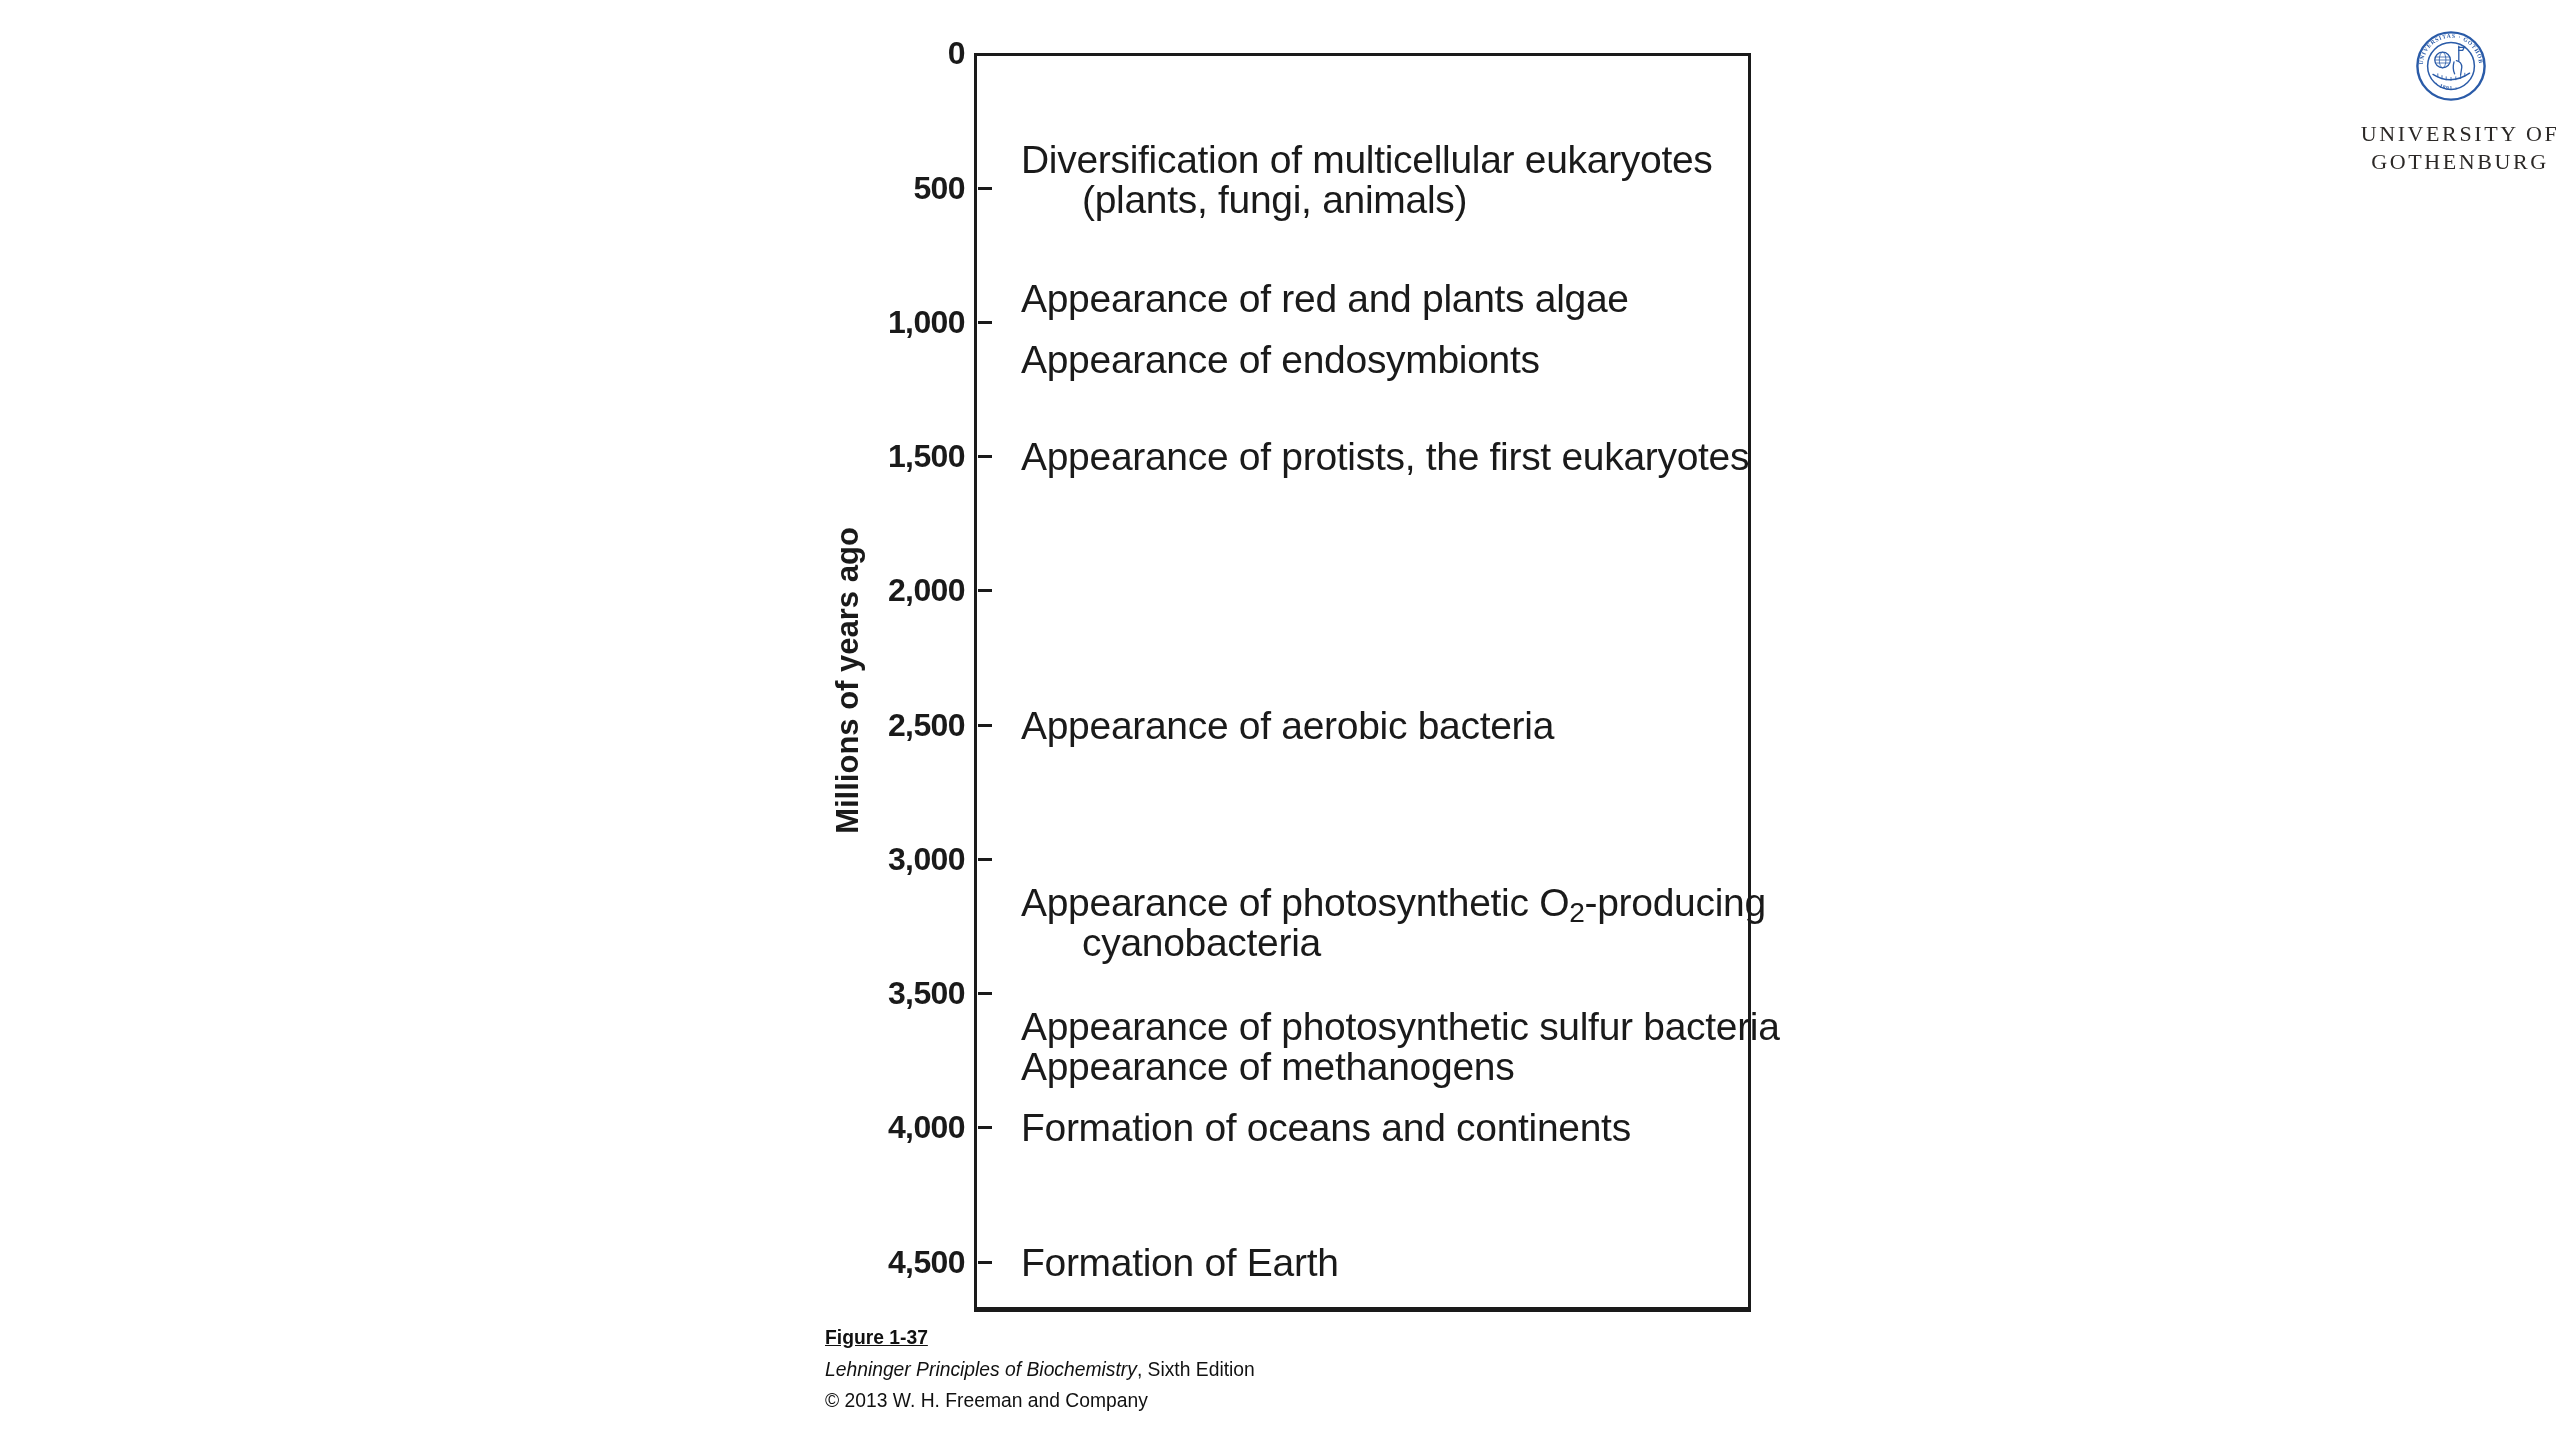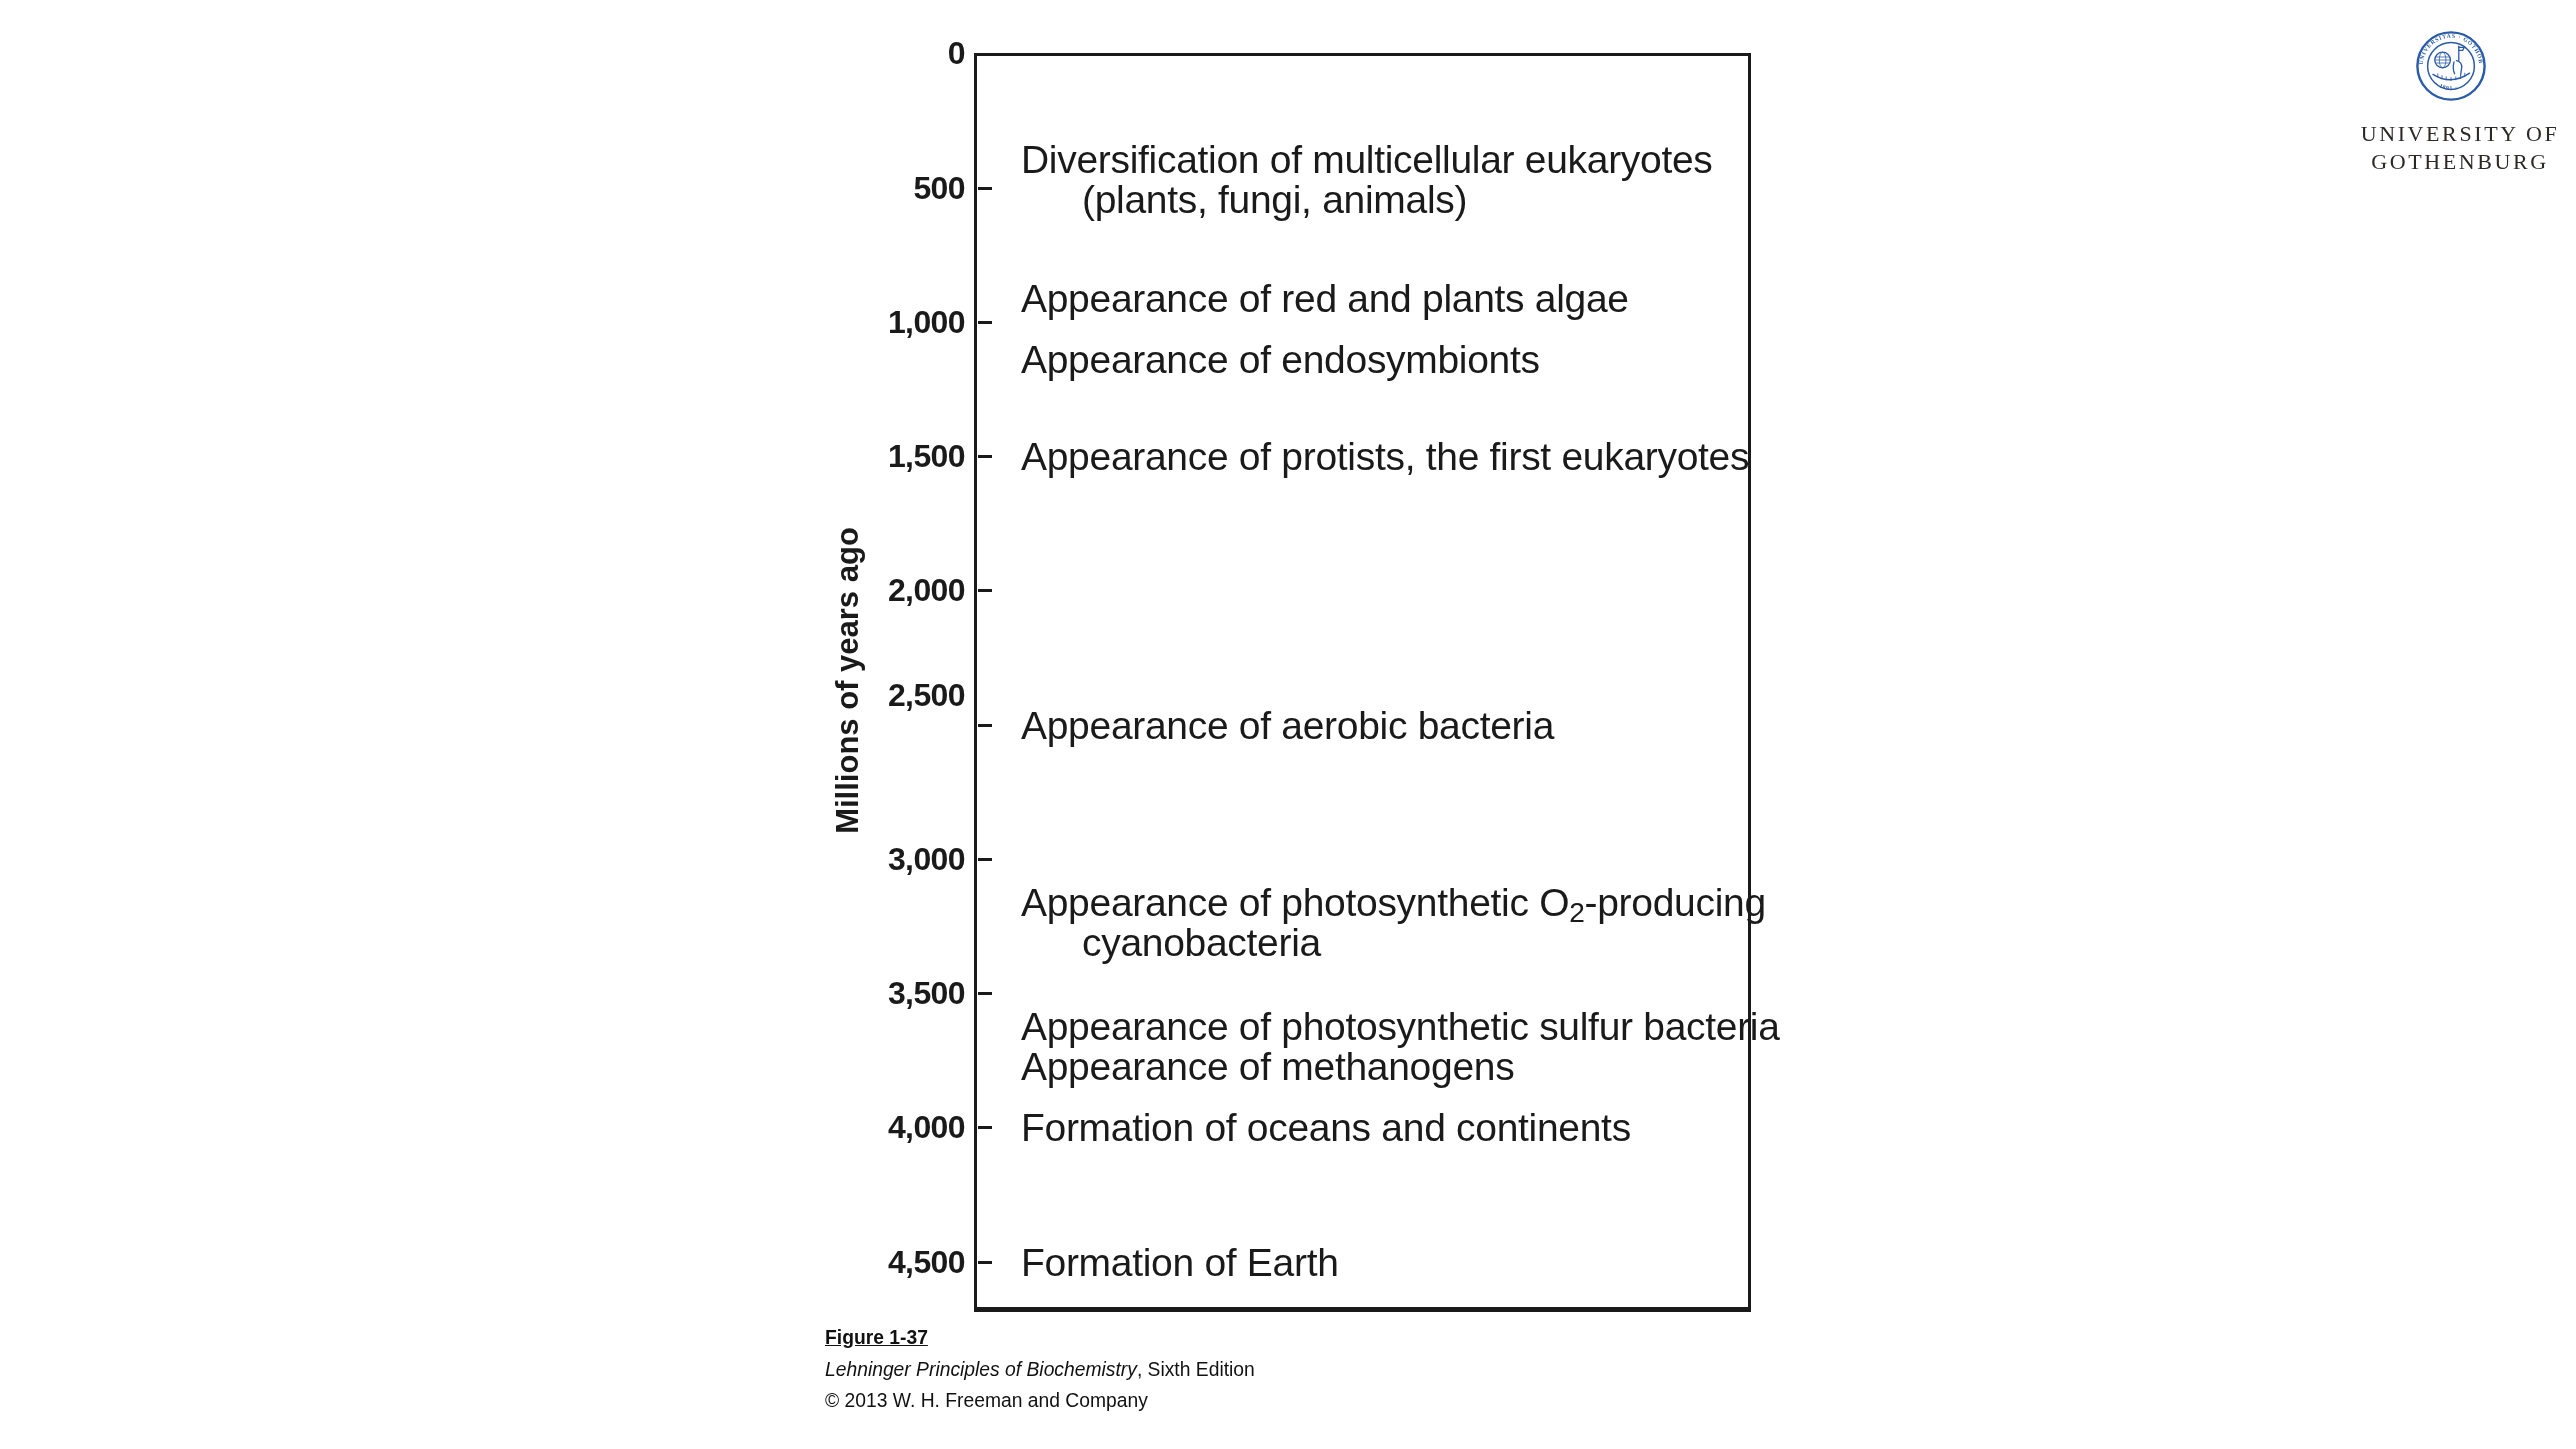--- a/index.html
+++ b/index.html
@@ -125,21 +125,21 @@
 
   <div class="chart-box"></div>
 
   <div class="axis-title">Millions of years ago</div>
 
   <div class="tick-label" style="top:34px">0</div>
   <div class="tick-label" style="top:169px">500</div>
   <div class="tick-label" style="top:303px">1,000</div>
   <div class="tick-label" style="top:437px">1,500</div>
   <div class="tick-label" style="top:571px">2,000</div>
-  <div class="tick-label" style="top:676px">2,500</div>
+  <div class="tick-label" style="top:706px">2,500</div>
   <div class="tick-label" style="top:840px">3,000</div>
   <div class="tick-label" style="top:974px">3,500</div>
   <div class="tick-label" style="top:1108px">4,000</div>
   <div class="tick-label" style="top:1243px">4,500</div>
 
   <div class="tick-mark" style="top:187px"></div>
   <div class="tick-mark" style="top:321px"></div>
   <div class="tick-mark" style="top:455px"></div>
   <div class="tick-mark" style="top:589px"></div>
   <div class="tick-mark" style="top:724px"></div>

